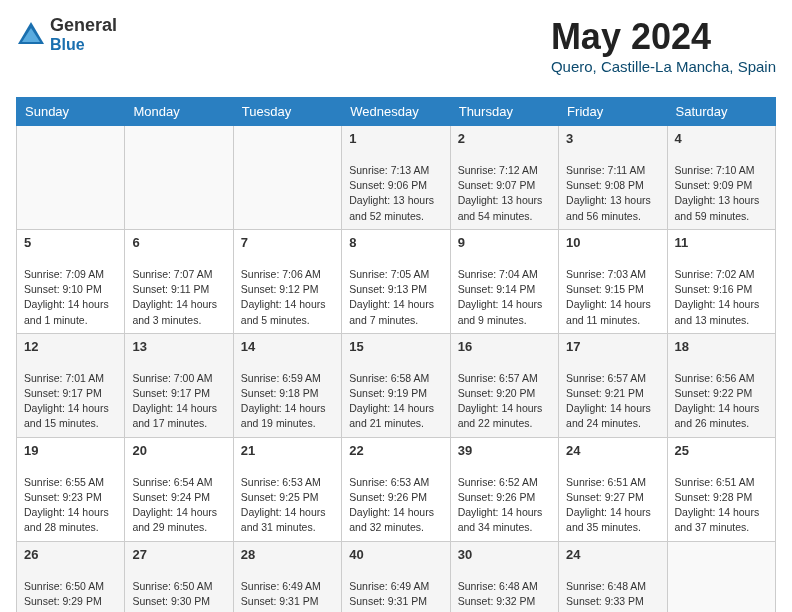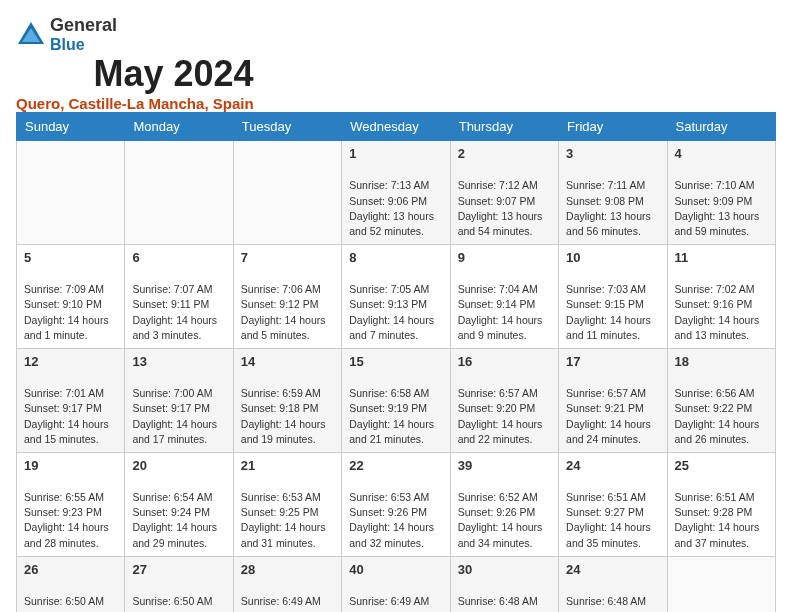--- a/index.html
+++ b/index.html
@@ -7,49 +7,46 @@
       font-family: Arial, sans-serif;
       background: #fff;
       width: 792px;
       min-height: 612px;
       padding: 16px;
     }
     .header-area {
       display: flex;
       justify-content: space-between;
       align-items: flex-start;
-      margin-bottom: 0;
-      flex-direction: column;
+      margin-bottom: 22px;
     }
     .logo {
       display: flex;
       align-items: center;
     }
     .logo-text {
       display: flex;
       flex-direction: column;
       line-height: 1.1;
     }
     .logo-icon {
       width: 30px;
       height: 30px;
       margin-right: 4px;
     }
     .title-area {
-      text-align: right;
     }
     .month-title {
       font-size: 36px;
       font-weight: bold;
       color: #222;
     }
     .subtitle {
       font-size: 15px;
-      color: #c2410c;
-      font-weight: bold;
+      color: #0c4a6e;
     }
     .calendar {
       width: 100%;
       border-collapse: collapse;
       border: 1px solid #ccc;
     }
     .calendar th {
       background: #2a7fc1;
       color: #fff;
       text-align: left;

